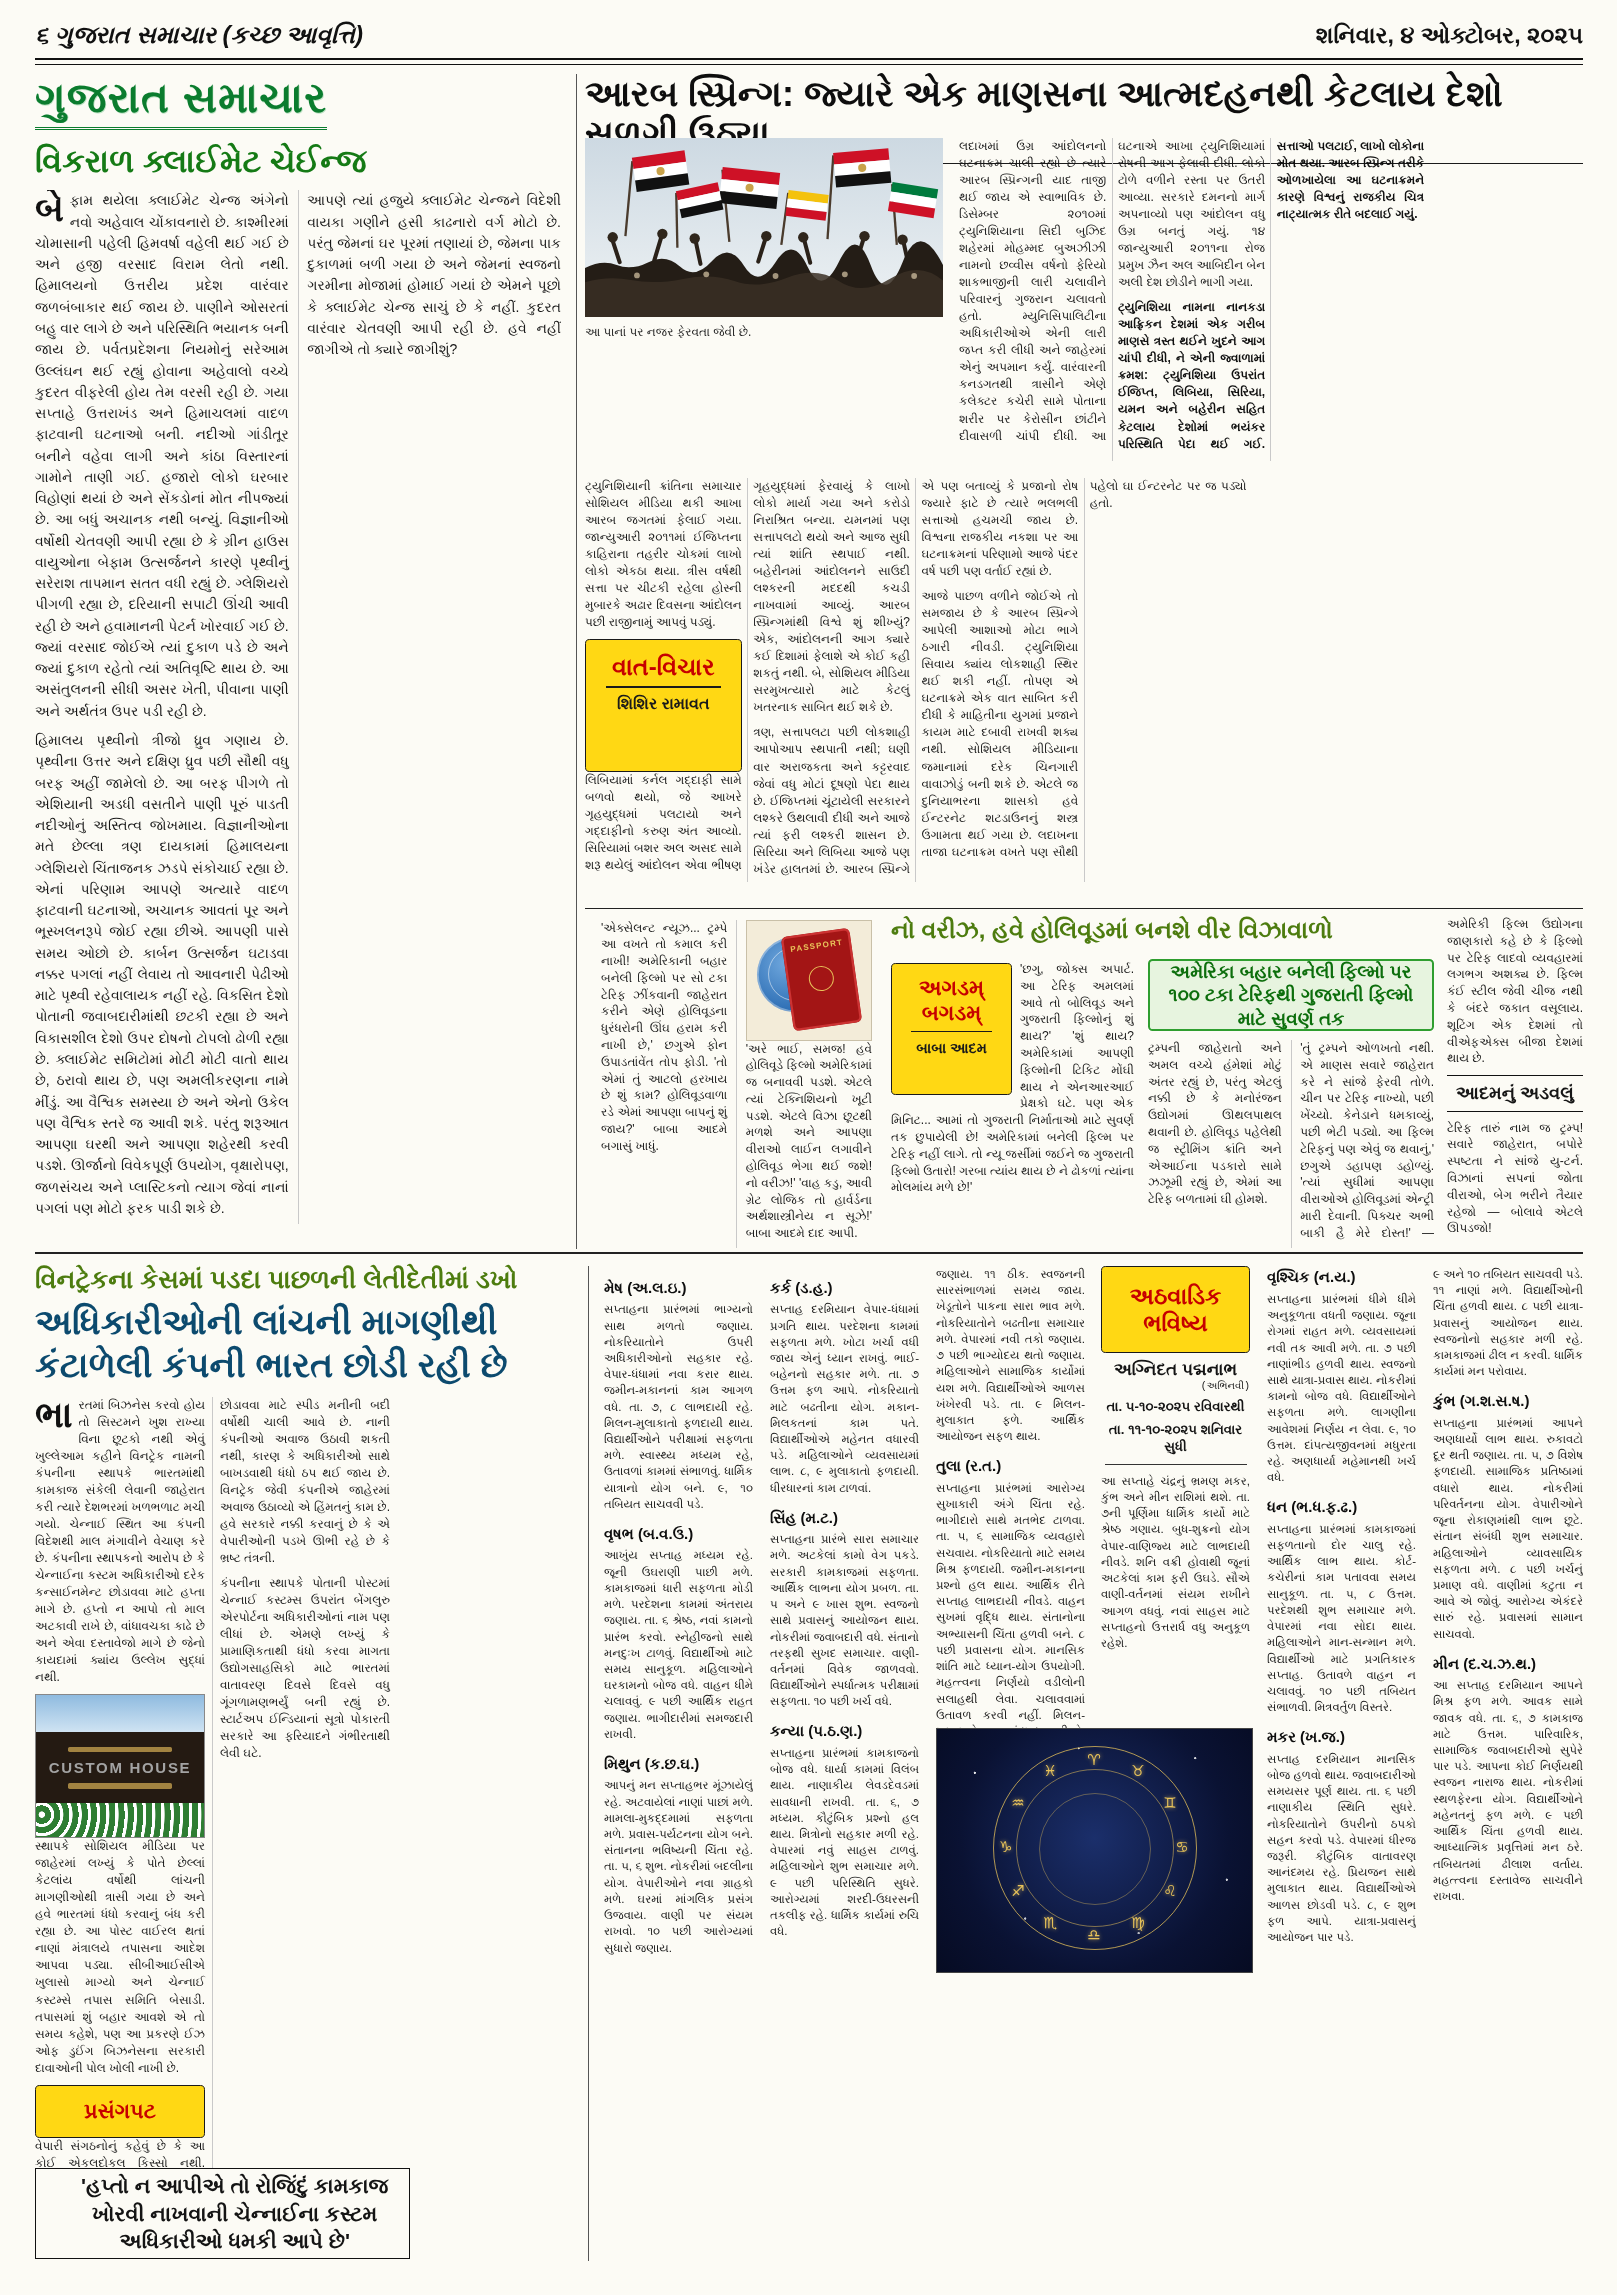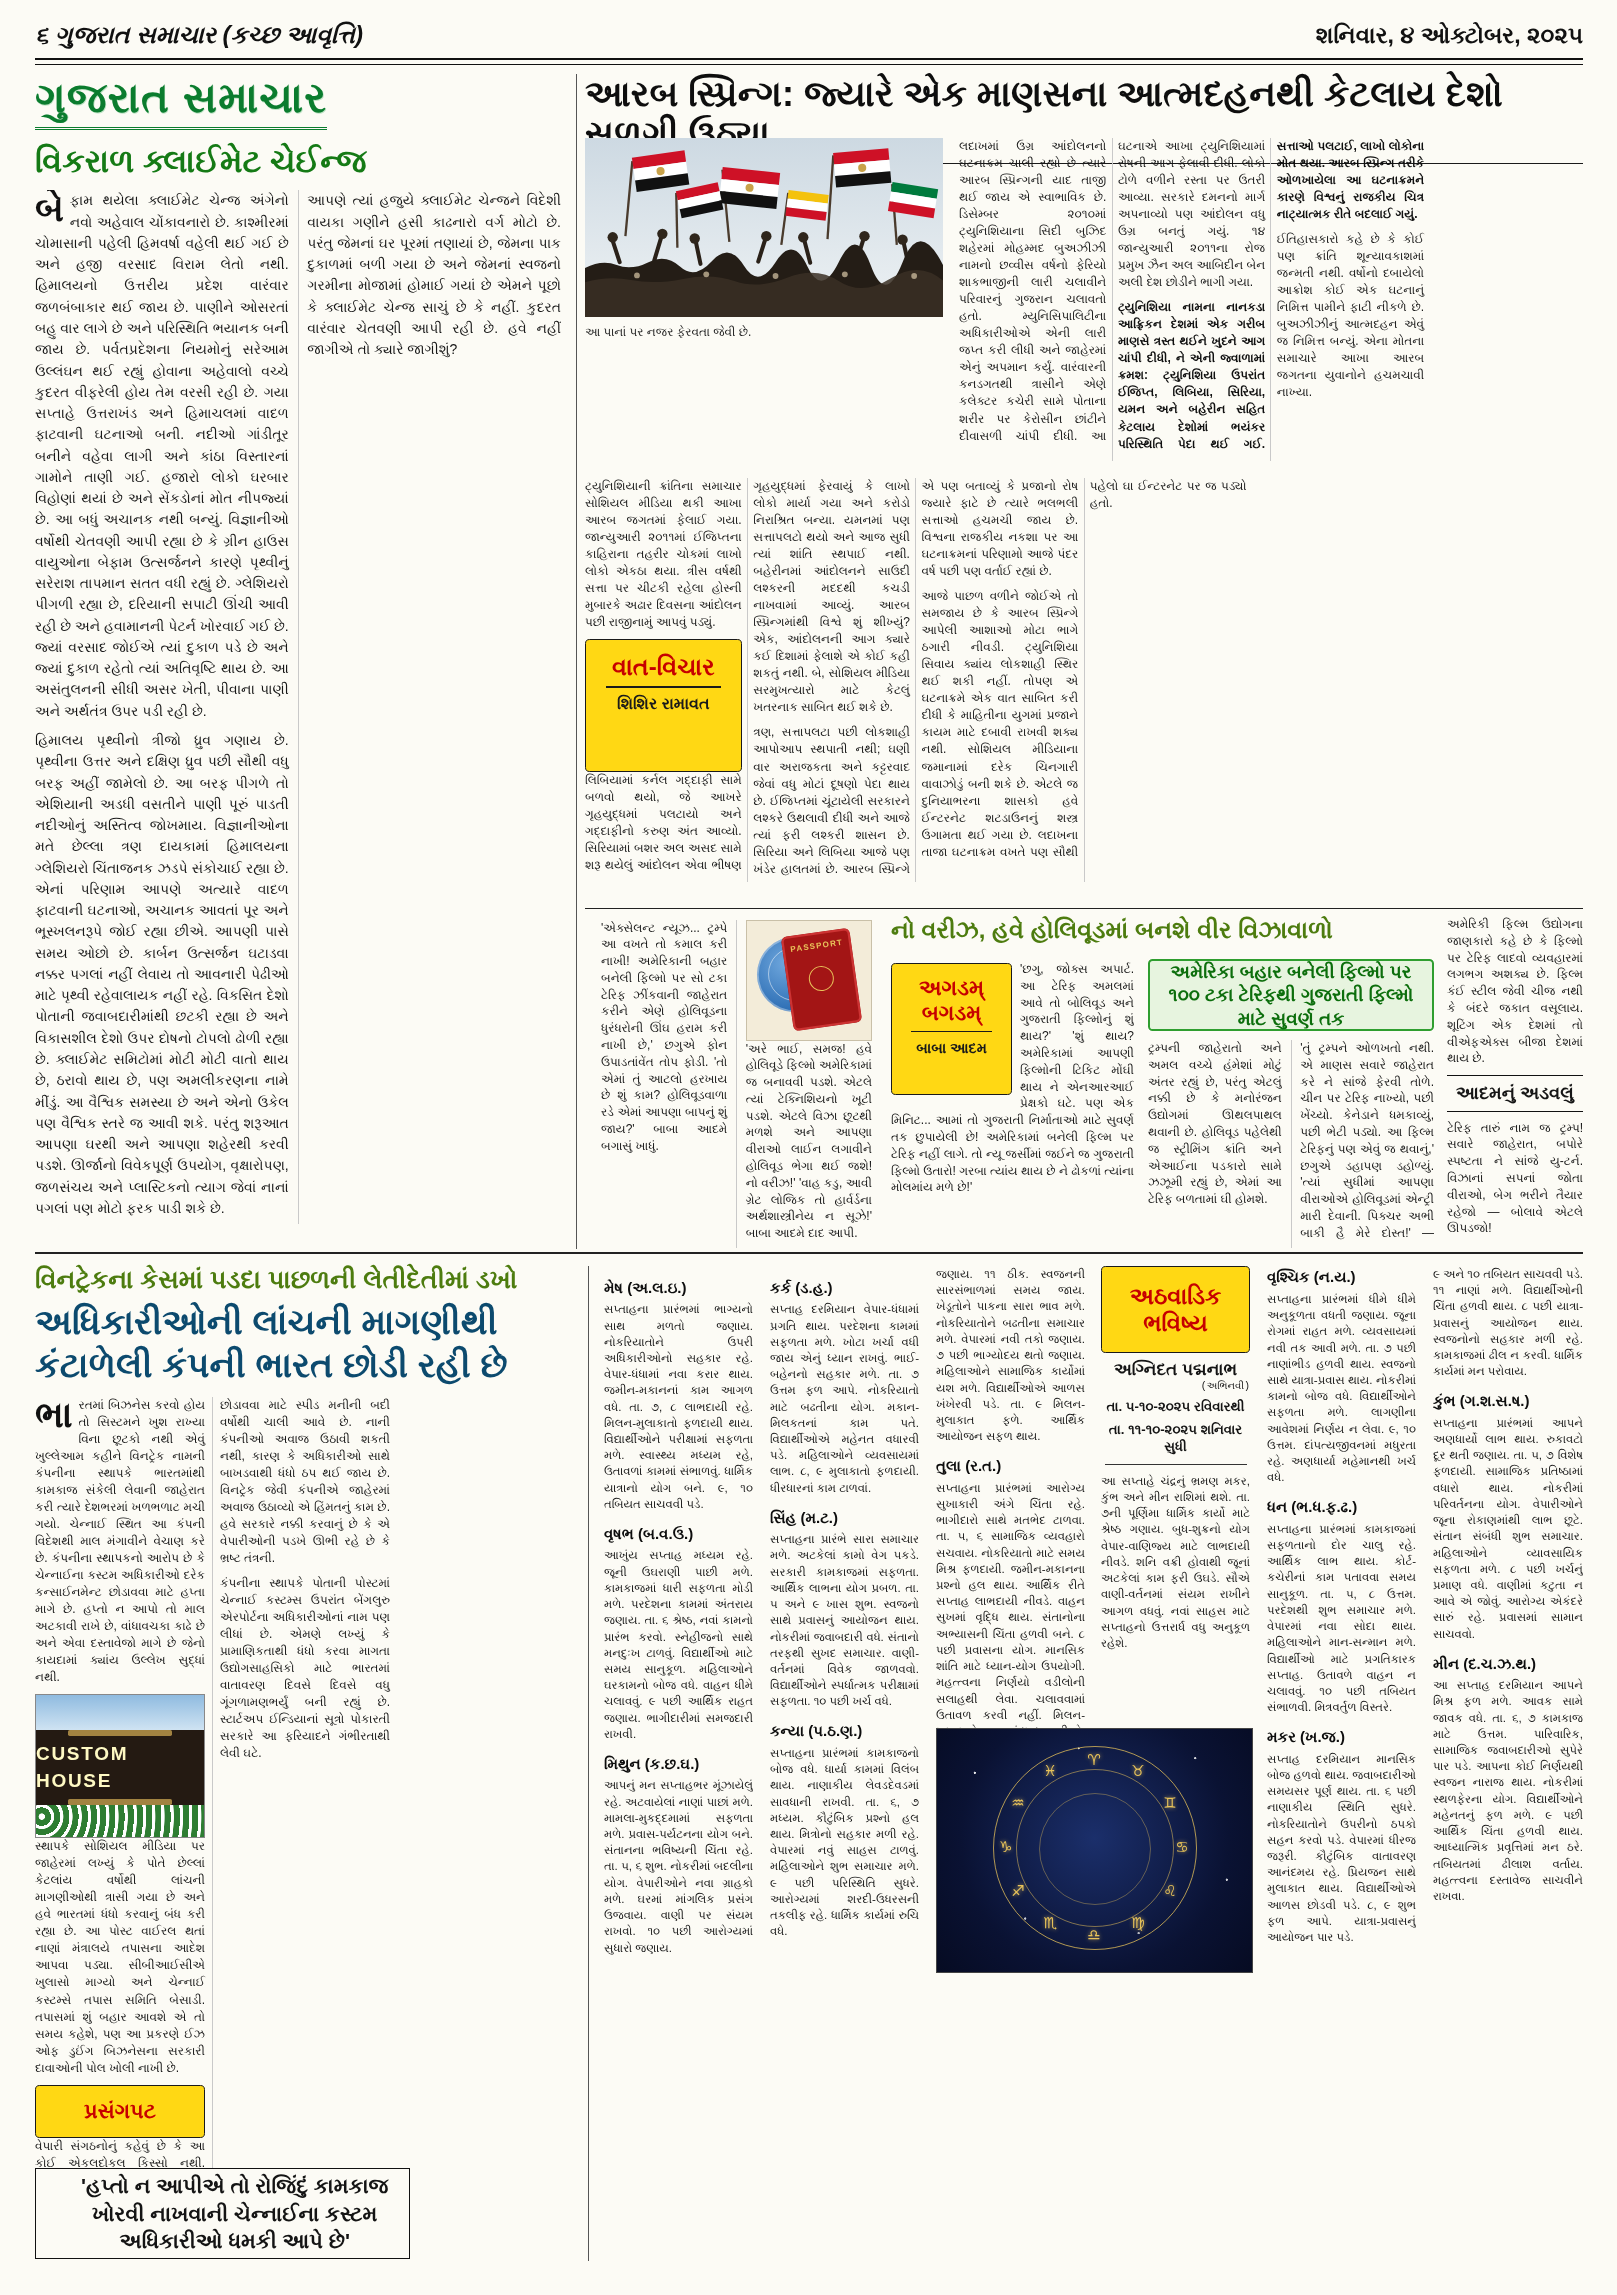--- a/index.html
+++ b/index.html
@@ -42,21 +42,21 @@
   
   .kicker{font-size:25.4px;font-weight:bold;color:#4d7c0f;line-height:1.1;}
   .customs-headline{font-size:35px;font-weight:bold;color:#0c4a6e;line-height:1.22;margin-top:7px;}
   .quote-box{border:1.7px solid #111;background:#fcfbf5;display:flex;align-items:center;justify-content:center;text-align:center;font-size:21px;font-weight:bold;line-height:1.3;padding:3.5px 11.6px;box-sizing:border-box;}
   
   .fig{break-inside:avoid;width:100%;box-sizing:border-box;}
   .ch-fig{height:144px;border:1.2px solid #888;display:flex;flex-direction:column;overflow:hidden;}
   .ch-sky{height:37px;background:linear-gradient(#8fbbe0,#cfe3f2);}
   .ch-board{flex:1;background:#241a12;display:flex;flex-direction:column;align-items:center;justify-content:center;gap:4.6px;}
   .ch-bar{width:62%;height:5.8px;background:#b9964a;border-radius:1.7px;opacity:.85;}
-  .ch-text{color:#fef9c3;font-size:19px;font-weight:bold;letter-spacing:1.7px;}
+  .ch-text{color:#a3a3a3;font-size:15px;font-weight:bold;letter-spacing:1.7px;}
   .ch-flowers{height:34px;background:repeating-radial-gradient(circle at 5.8px 11.6px,#ffffff 0 2.9px,#2e7d32 3.5px 9.2px);}
   .pp-fig{height:121px;background:#f3ecd9;position:relative;border:0.6px solid #c9c0a8;}
   .pp-globe{position:absolute;left:10.4px;top:16px;width:75px;height:75px;border-radius:50%;background:radial-gradient(circle at 38% 35%,#6fa7dd,#2e6fb5 70%);box-shadow:inset 0 0 0 1.7px rgba(255,255,255,.35);}
   .pp-globe:before{content:"";position:absolute;inset:10.4px;border:1.2px solid rgba(255,255,255,.5);border-radius:50%;}
   .pp-book{position:absolute;right:15px;top:11.6px;width:69px;height:95px;background:#a31515;border-radius:5.8px;transform:rotate(-8deg);box-shadow:inset 0 0 0 2.3px #c33; display:flex;flex-direction:column;align-items:center;padding-top:8px;box-sizing:border-box;}
   .pp-label{color:#e8c35a;font-size:8px;font-weight:bold;letter-spacing:1.2px;}
   .pp-emblem{width:23px;height:23px;border:1.7px solid #e8c35a;border-radius:50%;margin-top:15px;}
   
   .h-col{position:absolute;top:0;width:149px;height:996px;overflow:hidden;}
   .sign-h{font-weight:bold;font-size:15px;margin:12.7px 0 4.6px 0;color:#0d0d0d;}
@@ -170,21 +170,20 @@
             <circle cx="330" cy="239" r="5"></circle>
             <circle cx="450" cy="236" r="5"></circle>
             <circle cx="570" cy="239" r="5"></circle>
           </g>
       </svg>
     </div>
     <div class="abs photo-caption" style="left:0;top:246px;width:358px;">આ પાનાં પર નજર ફેરવતા જેવી છે.</div>
     <div class="abs cols4 body-21 jtext hidden-of" style="left:374px;top:64px;width:624px;height:323px;">
       <p class="para">લદાખમાં ઉગ્ર આંદોલનનો ઘટનાક્રમ ચાલી રહ્યો છે ત્યારે આરબ સ્પ્રિન્ગની યાદ તાજી થઈ જાય એ સ્વાભાવિક છે. ડિસેમ્બર ૨૦૧૦માં ટ્યુનિશિયાના સિદી બુઝિદ શહેરમાં મોહમ્મદ બુઅઝીઝી નામનો છવ્વીસ વર્ષનો ફેરિયો શાકભાજીની લારી ચલાવીને પરિવારનું ગુજરાન ચલાવતો હતો. મ્યુનિસિપાલિટીના અધિકારીઓએ એની લારી જપ્ત કરી લીધી અને જાહેરમાં એનું અપમાન કર્યું. વારંવારની કનડગતથી ત્રાસીને એણે કલેક્ટર કચેરી સામે પોતાના શરીર પર કેરોસીન છાંટીને દીવાસળી ચાંપી દીધી. આ ઘટનાએ આખા ટ્યુનિશિયામાં રોષની આગ ફેલાવી દીધી. લોકો ટોળે વળીને રસ્તા પર ઉતરી આવ્યા. સરકારે દમનનો માર્ગ અપનાવ્યો પણ આંદોલન વધુ ઉગ્ર બનતું ગયું. ૧૪ જાન્યુઆરી ૨૦૧૧ના રોજ પ્રમુખ ઝૈન અલ આબિદીન બેન અલી દેશ છોડીને ભાગી ગયા.</p>
       <p class="para lead-bold">ટ્યુનિશિયા નામના નાનકડા આફ્રિકન દેશમાં એક ગરીબ માણસે ત્રસ્ત થઈને ખુદને આગ ચાંપી દીધી, ને એની જ્વાળામાં ક્રમશ: ટ્યુનિશિયા ઉપરાંત ઈજિપ્ત, લિબિયા, સિરિયા, યમન અને બહેરીન સહિત કેટલાય દેશોમાં ભયંકર પરિસ્થિતિ પેદા થઈ ગઈ. સત્તાઓ પલટાઈ, લાખો લોકોના મોત થયા. આરબ સ્પ્રિન્ગ તરીકે ઓળખાયેલા આ ઘટનાક્રમને કારણે વિશ્વનું રાજકીય ચિત્ર નાટ્યાત્મક રીતે બદલાઈ ગયું.</p>
-      <p class="para">ઈતિહાસકારો કહે છે કે કોઈ પણ ક્રાંતિ શૂન્યાવકાશમાં જન્મતી નથી. વર્ષોનો દબાયેલો આક્રોશ કોઈ એક ઘટનાનું નિમિત્ત પામીને ફાટી નીકળે છે. બુઅઝીઝીનું આત્મદહન એવું જ નિમિત્ત બન્યું. એના મોતના સમાચારે આખા આરબ જગતના યુવાનોને હચમચાવી નાખ્યા.</p>
     </div>
     <div class="abs cols6 body-21 jtext hidden-of" style="left:0;top:404px;width:998px;height:404px;">
       <p class="para">ટ્યુનિશિયાની ક્રાંતિના સમાચાર સોશિયલ મીડિયા થકી આખા આરબ જગતમાં ફેલાઈ ગયા. જાન્યુઆરી ૨૦૧૧માં ઈજિપ્તના કાહિરાના તહરીર ચોકમાં લાખો લોકો એકઠા થયા. ત્રીસ વર્ષથી સત્તા પર ચીટકી રહેલા હોસ્ની મુબારકે અઢાર દિવસના આંદોલન પછી રાજીનામું આપવું પડ્યું.</p>
       <div class="ybox fig" style="height:133px;padding:12.7px 5.8px;">
         <div class="yb-title" style="font-size:24px;">વાત-વિચાર</div>
         <div class="yb-divider"></div>
         <div class="yb-author" style="font-size:16px;">શિશિર રામાવત</div>
       </div>
       <p class="para">લિબિયામાં કર્નલ ગદ્દાફી સામે બળવો થયો, જે આખરે ગૃહયુદ્ધમાં પલટાયો અને ગદ્દાફીનો કરુણ અંત આવ્યો. સિરિયામાં બશર અલ અસદ સામે શરૂ થયેલું આંદોલન એવા ભીષણ ગૃહયુદ્ધમાં ફેરવાયું કે લાખો લોકો માર્યા ગયા અને કરોડો નિરાશ્રિત બન્યા. યમનમાં પણ સત્તાપલટો થયો અને આજ સુધી ત્યાં શાંતિ સ્થપાઈ નથી. બહેરીનમાં આંદોલનને સાઉદી લશ્કરની મદદથી કચડી નાખવામાં આવ્યું. આરબ સ્પ્રિન્ગમાંથી વિશ્વે શું શીખ્યું? એક, આંદોલનની આગ ક્યારે કઈ દિશામાં ફેલાશે એ કોઈ કહી શકતું નથી. બે, સોશિયલ મીડિયા સરમુખત્યારો માટે કેટલું ખતરનાક સાબિત થઈ શકે છે.</p>
       <p class="para">ત્રણ, સત્તાપલટા પછી લોકશાહી આપોઆપ સ્થપાતી નથી; ઘણી વાર અરાજકતા અને કટ્ટરવાદ જેવાં વધુ મોટાં દૂષણો પેદા થાય છે. ઈજિપ્તમાં ચૂંટાયેલી સરકારને લશ્કરે ઉથલાવી દીધી અને આજે ત્યાં ફરી લશ્કરી શાસન છે. સિરિયા અને લિબિયા આજે પણ ખંડેર હાલતમાં છે. આરબ સ્પ્રિન્ગે એ પણ બતાવ્યું કે પ્રજાનો રોષ જ્યારે ફાટે છે ત્યારે ભલભલી સત્તાઓ હચમચી જાય છે. વિશ્વના રાજકીય નકશા પર આ ઘટનાક્રમનાં પરિણામો આજે પંદર વર્ષ પછી પણ વર્તાઈ રહ્યાં છે.</p>

